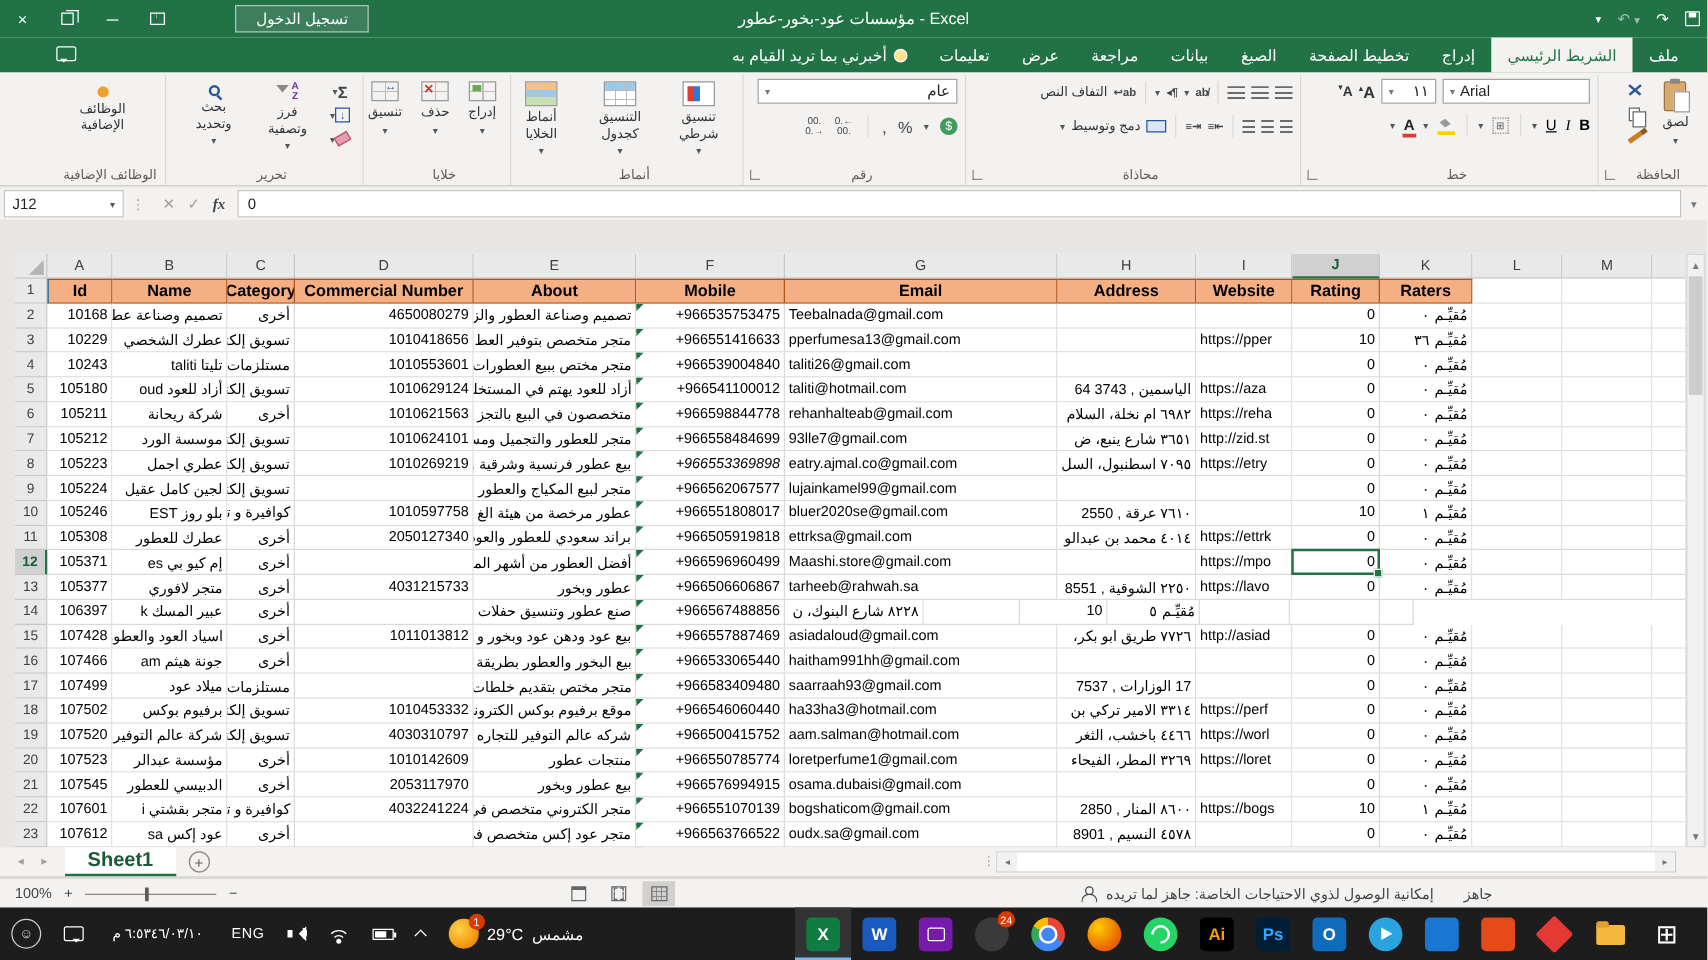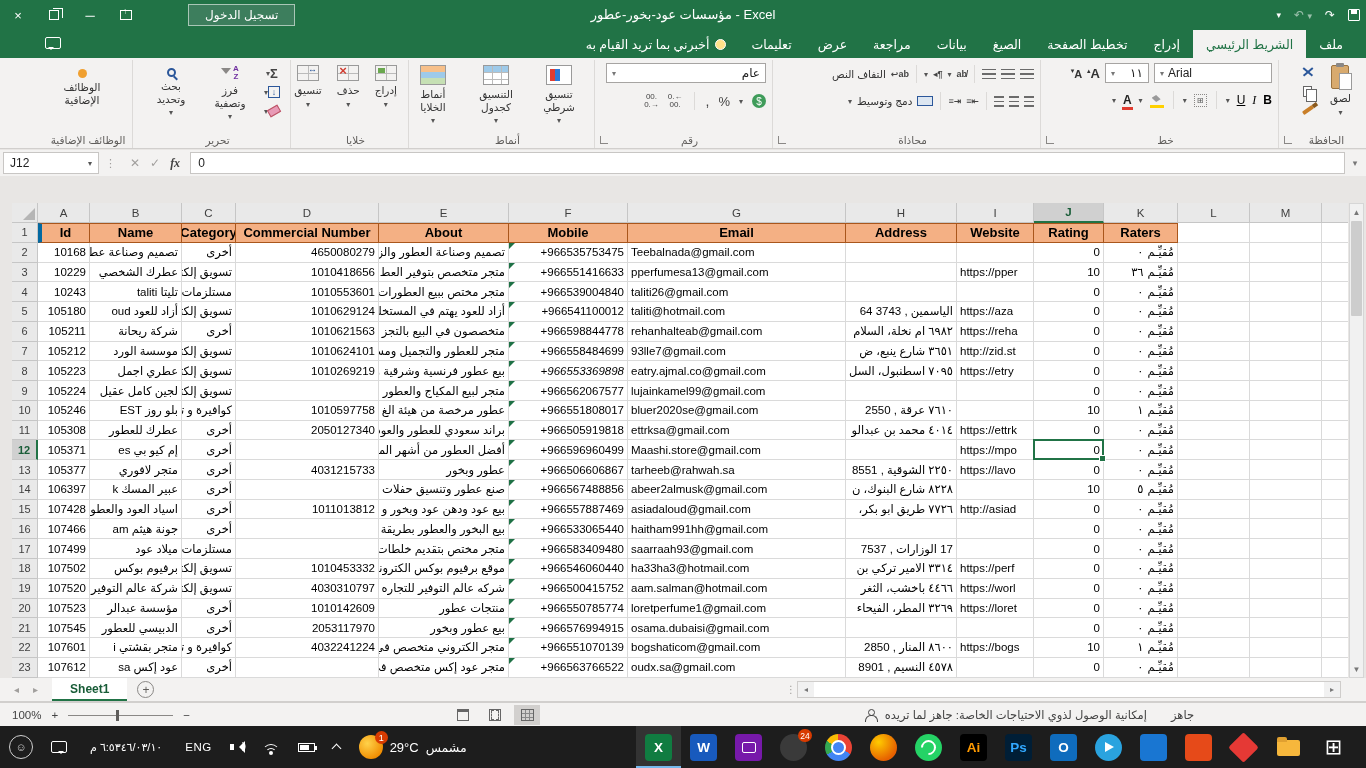--- a/index.html
+++ b/index.html
@@ -112,39 +112,39 @@
 .ghead{display:flex;height:20px}
 .corner{width:26px;flex:none;background:#e9e9e9;border-right:1px solid #c6c6c6;border-bottom:1px solid #c6c6c6;position:relative}
 .corner::after{content:"";position:absolute;right:2px;bottom:2px;border:6px solid transparent;border-right-color:#b5b5b5;border-bottom-color:#b5b5b5}
 .chead{flex:none;background:#e9e9e9;border-right:1px solid #c6c6c6;border-bottom:1px solid #c6c6c6;display:flex;align-items:center;justify-content:center;color:#3f3f3f;font-size:11.5px}
 .chead.sel{background:#d0d0d0;border-bottom:2px solid #217346;color:#185c37;font-weight:700}
 .grow{display:flex;height:19.78px}
 .rhead{width:26px;flex:none;background:#e9e9e9;border-right:1px solid #c6c6c6;border-bottom:1px solid #c6c6c6;display:flex;align-items:center;justify-content:center;color:#3f3f3f;font-size:11px}
 .rhead.sel{background:#d0d0d0;border-right:2px solid #217346;color:#185c37;font-weight:700}
 .cell{flex:none;border-right:1px solid #dadada;border-bottom:1px solid #dadada;padding:0 3px;display:flex;align-items:center;overflow:hidden;white-space:nowrap;position:relative;font-size:11.5px;color:#000;background:#fff}
 .cell.hdr{background:#f4b084;border:1px solid #a9561c;border-left:none;justify-content:center;font-weight:700;font-size:13px}
-.cell.hdr.first{border-left:4px solid #0369a1}
+.cell.hdr.first{border-left:1px solid #0369a1}
 .cell.num{justify-content:flex-end}
 .cell.ltrc{direction:ltr;justify-content:flex-start}
 .cell.ar{direction:rtl;justify-content:flex-start}
 .cell.raters{direction:ltr;justify-content:flex-end;gap:4px}
 .cell.flag::before{content:"";position:absolute;top:0;left:0;border:3px solid transparent;border-top-color:#1e7145;border-left-color:#1e7145}
 .cell.selcell{overflow:visible}
 .cell.selcell::before{content:"";position:absolute;inset:-1px;border:2px solid #217346;z-index:3}
 .cell.selcell::after{content:"";position:absolute;right:-3px;bottom:-3px;width:5px;height:5px;background:#217346;border:1px solid #fff;z-index:4}
 
 .vscroll{position:absolute;top:203px;right:2px;width:15px;height:475px;background:#f1f1f1;border:1px solid #d6d6d6}
 .vsa{height:16px;display:flex;align-items:center;justify-content:center;color:#777;font-size:8px}
 .vthumb{position:absolute;top:17px;left:1px;right:1px;height:95px;background:#cdcdcd;border-radius:1px}
 .vsa.down{position:absolute;bottom:0;left:0;right:0}
 
 
 .tabsrow{position:absolute;top:678px;left:0;right:0;height:24px;background:#f3f2f1;display:flex;align-items:stretch;direction:ltr;border-bottom:1px solid #d1cfcd}
 .snav{display:flex;align-items:center;gap:14px;padding:0 14px;color:#a19f9d;font-size:10px}
-.stab{background:#fff;color:#185c37;font-weight:700;font-size:12px;padding:0 18px;display:flex;align-items:center;border-bottom:2px solid #217346;cursor:pointer}
+.stab{background:#fff;color:#185c37;font-weight:700;font-size:16px;padding:0 18px;display:flex;align-items:center;border-bottom:2px solid #217346;cursor:pointer}
 .addsheet{width:17px;height:17px;border:1px solid #8a8886;border-radius:50%;margin:auto 10px;display:flex;align-items:center;justify-content:center;color:#5f5d5b;font-size:12px;cursor:pointer}
 .hdots{position:absolute;left:786px;top:6px;color:#a19f9d;font-size:10px}
 .hscroll{position:absolute;left:797px;right:25px;top:3px;height:17px;border:1px solid #cfcdcb;background:#fff;display:flex}
 .hsa{width:16px;background:#f1f1f1;display:flex;align-items:center;justify-content:center;color:#777;font-size:8px}
 .hthumb{flex:1;background:#fff}
 
 
 .status{position:absolute;top:702px;left:0;right:0;height:24px;background:#f3f2f1;border-top:1px solid #d1cfcd;color:#444;font-size:11.5px;direction:ltr}
 .zoomer{position:absolute;left:12px;top:0;height:24px;display:flex;align-items:center;gap:10px}
 .zline{width:105px;height:1px;background:#8a8886;position:relative}
@@ -738,21 +738,20 @@
         <div class="cell" style="width: 27px;"></div>
       </div>
       <div class="grow">
         <div class="rhead">14</div>
         <div class="cell num" style="width: 52px;">106397</div>
         <div class="cell ar" style="width: 92px;">عبير المسك k</div>
         <div class="cell ar" style="width: 54px;">أخرى</div>
         <div class="cell num" style="width: 143px;"></div>
         <div class="cell ar" style="width: 130px;">صنع عطور وتنسيق حفلات</div>
         <div class="cell num flag" style="width: 119px;">+966567488856</div>
-        <div class="cell ltrc" style="width: 218px;">abeer2almusk@gmail.com</div>
         <div class="cell ar" style="width: 111px;">٨٢٢٨ شارع البنوك، ن</div>
         <div class="cell ltrc" style="width: 77px;"></div>
         <div class="cell num" style="width: 70px;">10</div>
         <div class="cell raters" style="width: 74px;">
           <span>٥</span>
           <span>مُقيِّـم</span>
         </div>
         <div class="cell" style="width: 72px;"></div>
         <div class="cell" style="width: 72px;"></div>
         <div class="cell" style="width: 27px;"></div>

